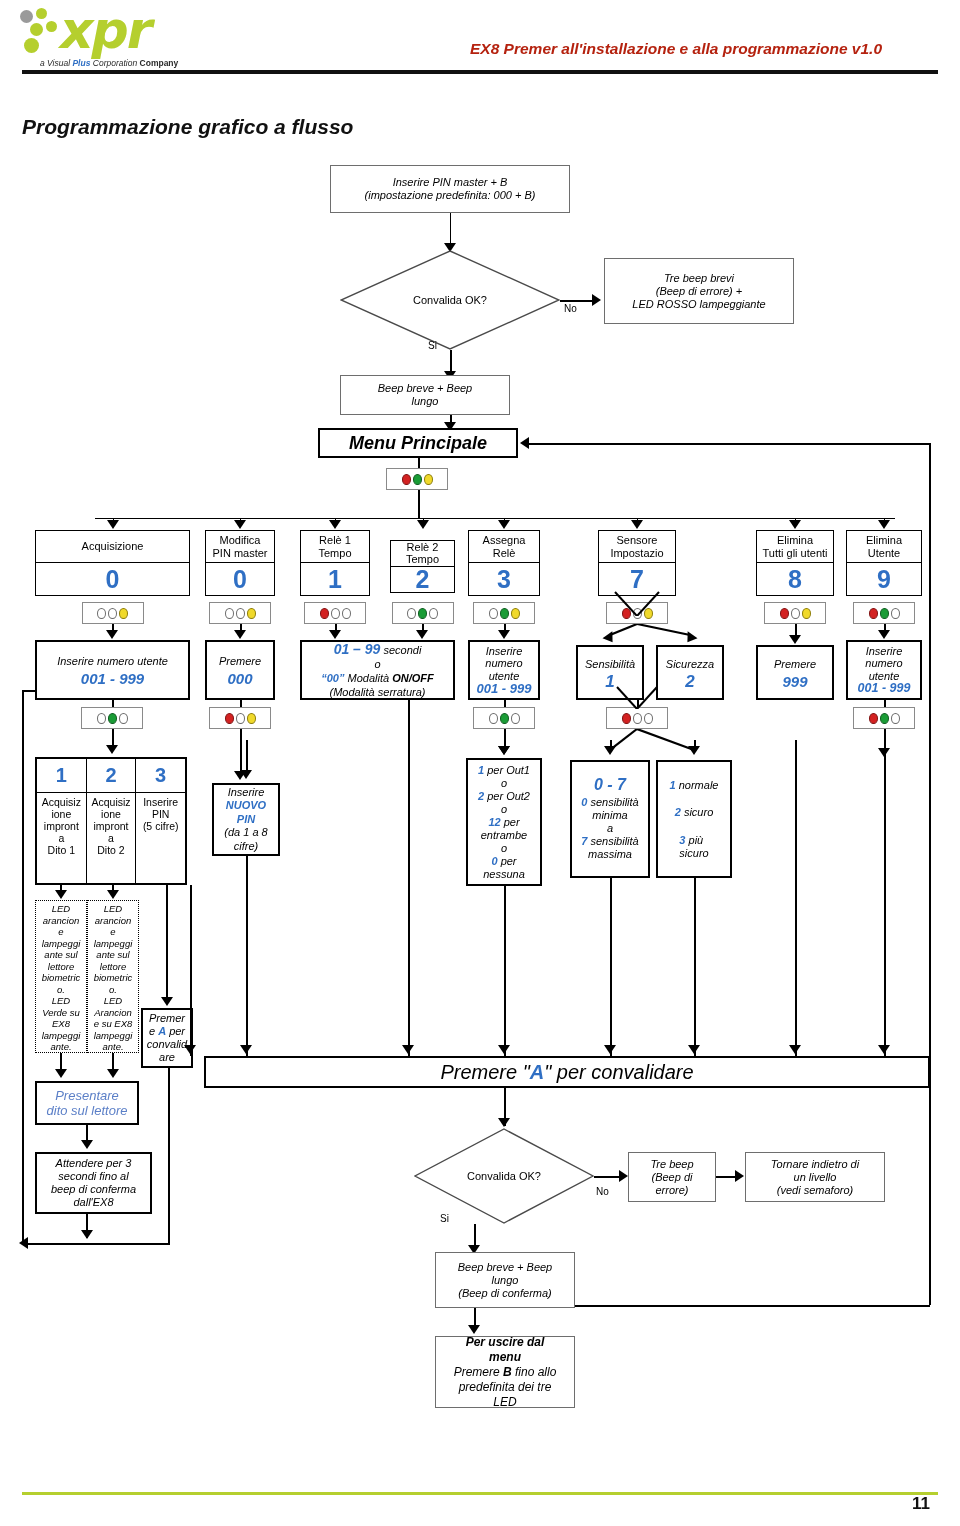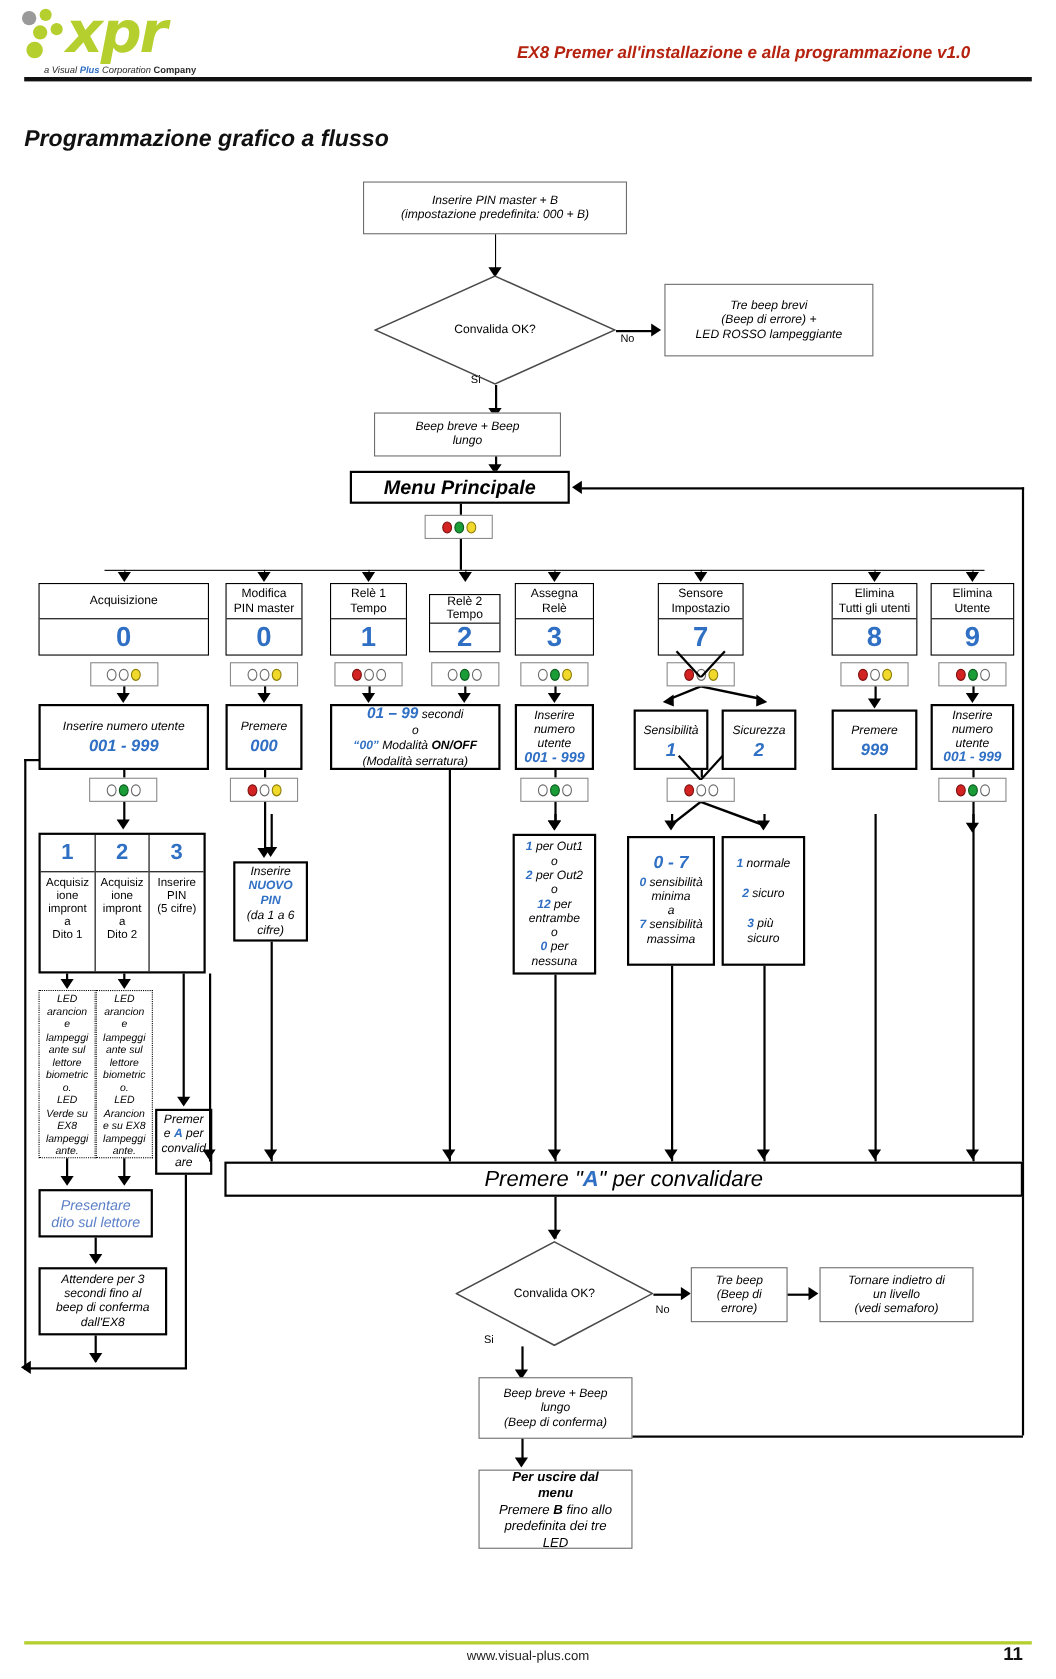--- a/index.html
+++ b/index.html
@@ -465,21 +465,21 @@
   <div class="hline thick" style="left:22px;top:1243px;width:148px;"></div>
   <div class="arr-l" style="left:19px;top:1237px;"></div>
   <div class="vline thick" style="left:168px;top:1068px;height:176px;"></div>
   <div class="vline thick" style="left:22px;top:690px;height:555px;"></div>
   <div class="hline thick" style="left:22px;top:690px;width:14px;"></div>
 
   <div class="box heavy" style="left:212px;top:783px;width:68px;height:73px;flex-direction:column;font-size:11px;line-height:13.5px;">
     <div>Inserire</div>
     <div class="blue">NUOVO</div>
     <div class="blue">PIN</div>
-    <div class="txt">(da 1 a 6
+    <div class="txt">(da 1 a 8
 cifre)</div>
   </div>
   <div class="vline thick" style="left:246px;top:740px;height:32px;"></div>
   <div class="arr-d" style="left:240px;top:770px;"></div>
   <div class="vline thick" style="left:246px;top:856px;height:200px;"></div>
 
   <div class="box heavy" style="left:466px;top:758px;width:76px;height:128px;flex-direction:column;font-size:11px;line-height:13px;">
     <div><span class="blue">1</span><span> per Out1</span></div>
     <div>o</div>
     <div><span class="blue">2</span><span> per Out2</span></div>
@@ -578,16 +578,15 @@
 
   <div class="box thin" style="left:435px;top:1336px;width:140px;height:72px;flex-direction:column;font-size:12px;line-height:15px;">
     <div class="bold txt">Per uscire dal
 menu</div>
     <div><span>Premere </span><b>B</b><span> fino allo</span></div>
     <div>predefinita dei tre</div>
     <div>LED</div>
   </div>
 
   <div id="footer-rule"></div>
-  <div id="footer-url">www.visual-plus.com</div>
   <div id="footer-page">11</div>
 
 </div>
 
 </body></html>

